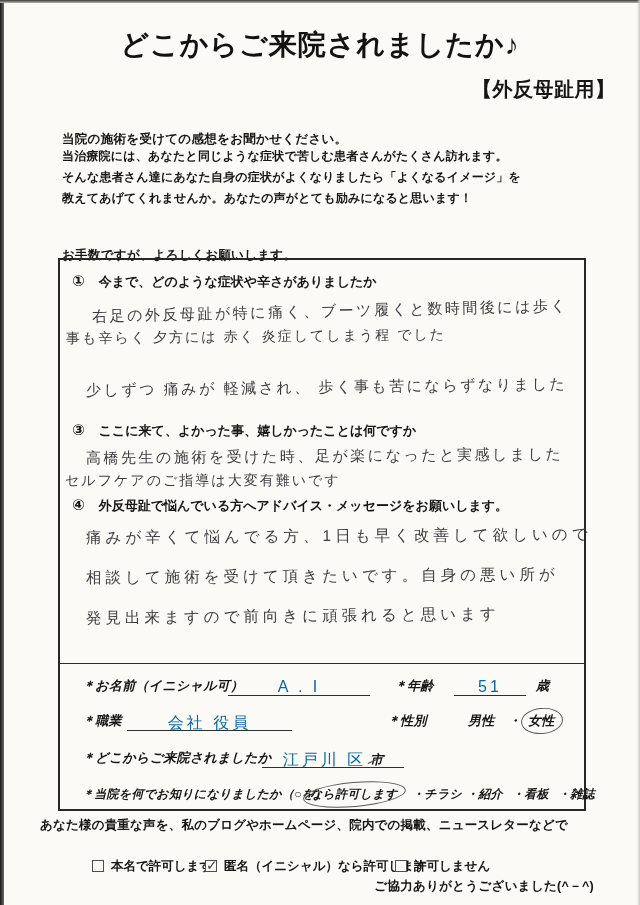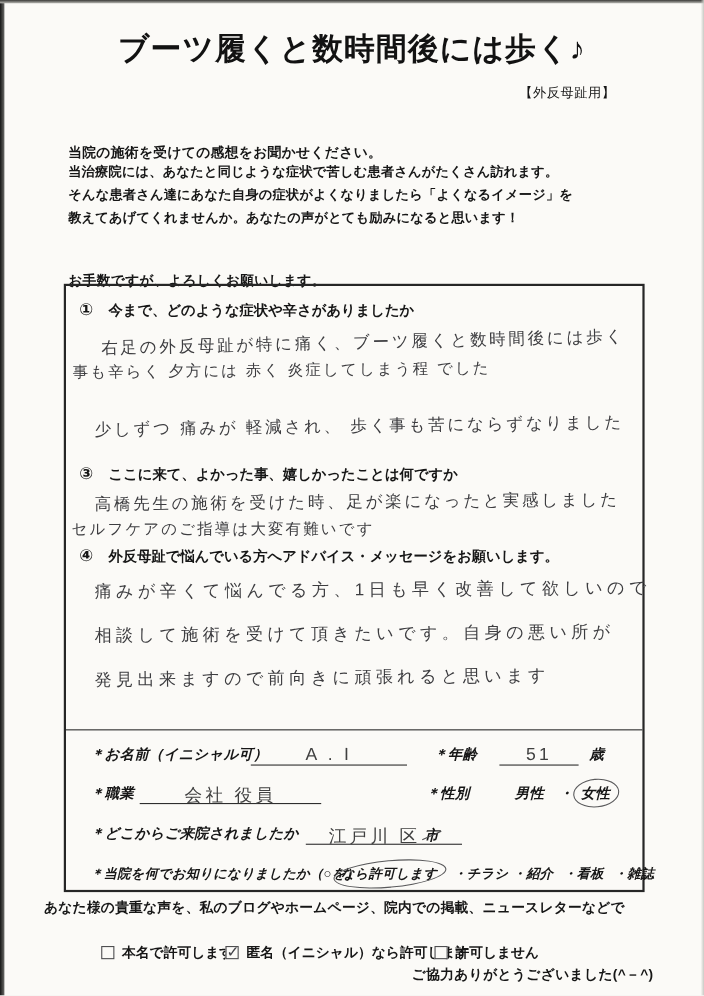--- a/index.html
+++ b/index.html
@@ -18,21 +18,21 @@
   .edge-top{position:absolute;left:0;top:0;width:640px;height:3px;background:linear-gradient(180deg,#3a3a38,#b9b9b4);}
   .edge-right{position:absolute;right:0;top:0;width:3px;height:905px;background:linear-gradient(270deg,#c9c9c4,rgba(250,250,247,0));}
 
   .title{
     position:absolute; left:0; top:26px; width:640px;
     text-align:center; font-size:28px; font-weight:700; letter-spacing:1px;
     color:#121212;
   }
   .type-tag{
     position:absolute; left:472px; top:76px; width:120px;
-    font-size:12px; font-weight:400; letter-spacing:0.5px; white-space:nowrap;
+    font-size:20px; font-weight:700; letter-spacing:0.5px; white-space:nowrap;
   }
   .intro-line{ position:absolute; left:62px; font-size:12.5px; font-weight:700; letter-spacing:0.3px;margin-top:19px; }
   .intro-para{ position:absolute; left:62px; top:146px; font-size:12px; font-weight:700; line-height:21px; letter-spacing:0.2px; }
 
   .qbox{
     position:absolute; left:58px; top:258px; width:528px; height:553px;
     border:2px solid #262626; background:transparent;
   }
   .divider{ position:absolute; left:0; top:403px; width:524px; border-top:1.6px solid #2c2c2c; }
 
@@ -47,21 +47,21 @@
   .hand.small{ font-size:14px; letter-spacing:2px; }
   .hand.wide{ letter-spacing:4px; font-size:15.5px; }
 
   .frow{ position:absolute; left:0; width:524px; font-size:13px; white-space:nowrap; }
   .flabel{ font-weight:700; letter-spacing:0.3px;font-style:italic; }
   .blank{
     display:inline-block; border-bottom:1.6px solid #2e2e2e;
     text-align:center; vertical-align:bottom;
   }
   .blank .hand-inline{
-    font-weight:400; color:#404040; font-size:16px; letter-spacing:3px; position:relative; top:1px;
+    font-weight:400; color:#0369a1; font-size:16px; letter-spacing:3px; position:relative; top:1px;
   }
   .circled{ position:relative; display:inline-block; }
   .circled::after{
     content:""; position:absolute; left:-7px; right:-8px; top:-4px; bottom:-4px;
     border:1.5px solid #5a5a5c; border-radius:50%;
     transform:rotate(-5deg);
   }
   .strike{ position:relative; display:inline-block; }
   .strike::after{
     content:""; position:absolute; left:-3px; right:-3px; top:46%;
@@ -82,21 +82,21 @@
   }
 </style>
 </head>
 <body>
 
 <div class="page">
   <div class="edge-left"></div>
   <div class="edge-top"></div>
   <div class="edge-right"></div>
 
-  <div class="title">ブーツ履くと数時間後には歩く♪</div>
+  <div class="title">どこからご来院されましたか♪</div>
   <div class="type-tag">【外反母趾用】</div>
 
   <div class="intro-line" style="top:112px">当院の施術を受けての感想をお聞かせください。</div>
   <div class="intro-para">
     <div>当治療院には、あなたと同じような症状で苦しむ患者さんがたくさん訪れます。</div>
     <div>そんな患者さん達にあなた自身の症状がよくなりましたら「よくなるイメージ」を</div>
     <div>教えてあげてくれませんか。あなたの声がとても励みになると思います！</div>
   </div>
   <div class="intro-line" style="top:228px">お手数ですが、よろしくお願いします。</div>
 
@@ -137,21 +137,21 @@
       <span class="flabel" style="position:absolute; left:22px">＊職業</span>
       <span class="blank" style="position:absolute; left:67px; width:165px; height:19px"><span class="hand-inline">会社 役員</span></span>
       <span class="flabel" style="position:absolute; left:327px">＊性別</span>
       <span class="flabel" style="position:absolute; left:408px">男性</span>
       <span class="flabel" style="position:absolute; left:448px">・</span>
       <span class="flabel circled" style="position:absolute; left:468px">女性</span>
     </div>
 
     <div class="frow" style="top:489px">
       <span class="flabel" style="position:absolute; left:22px">＊どこからご来院されましたか</span>
-      <span class="blank" style="position:absolute; left:218px; width:142px; height:19px"><span class="hand-inline">江戸川 区</span>&nbsp;<span class="flabel strike">市</span></span>
+      <span class="blank" style="position:absolute; left:202px; width:142px; height:19px"><span class="hand-inline">江戸川 区</span>&nbsp;<span class="flabel strike">市</span></span>
     </div>
 
     <div class="frow" style="top:526px; font-size:12px">
       <span class="flabel" style="position:absolute; left:22px">＊当院を何でお知りになりましたか（○を）</span>
       <span class="flabel circled" style="position:absolute; left:250px">なら許可します</span>
       <span class="flabel" style="position:absolute; left:352px">・チラシ</span>
       <span class="flabel" style="position:absolute; left:406px">・紹介</span>
       <span class="flabel" style="position:absolute; left:452px">・看板</span>
       <span class="flabel" style="position:absolute; left:498px">・雑誌</span>
     </div>

